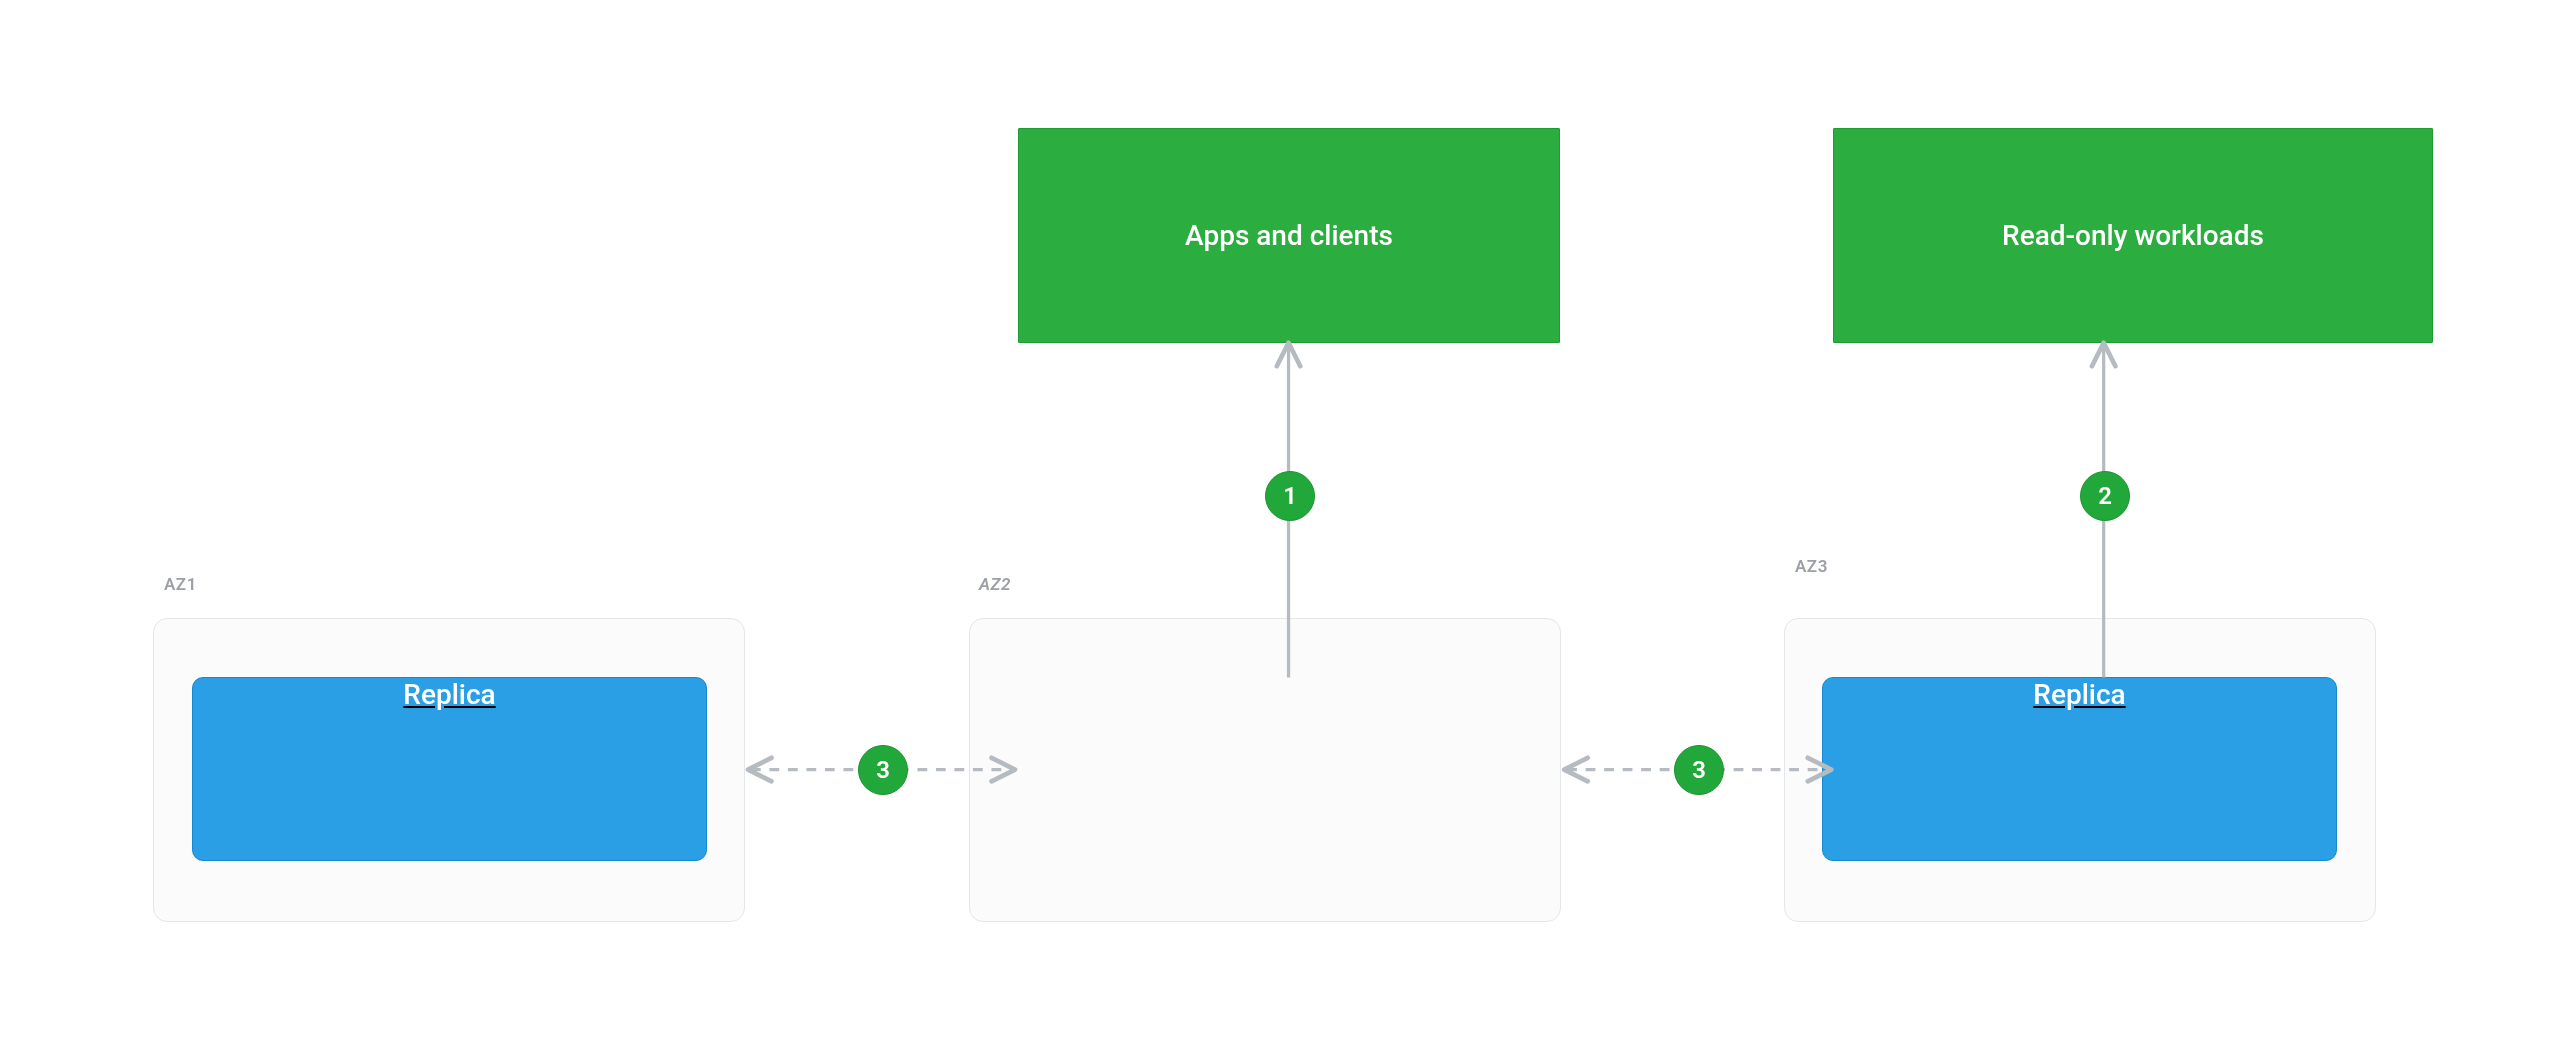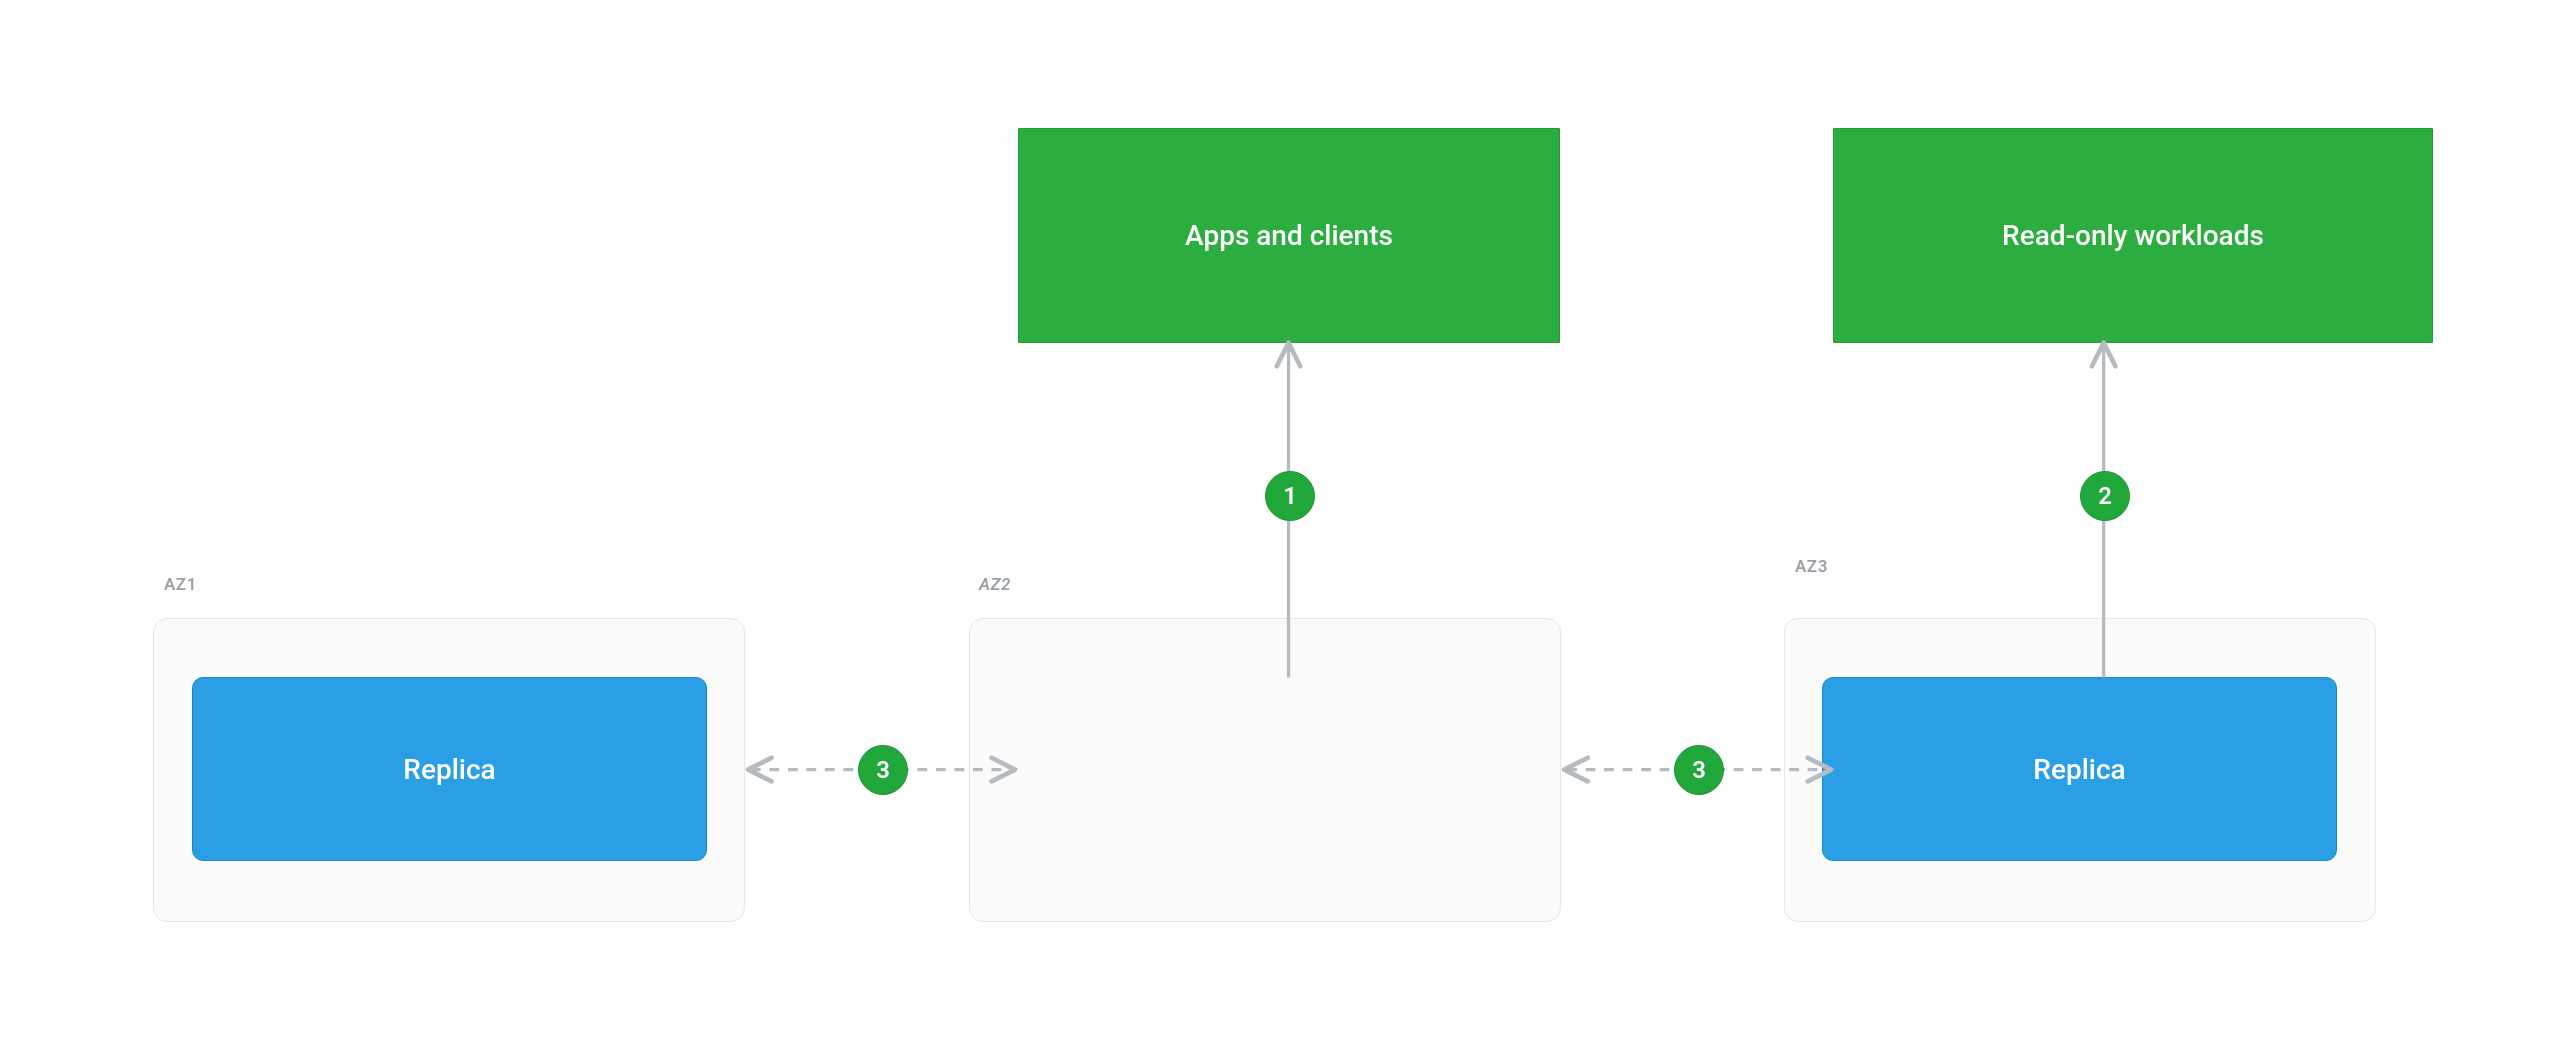--- a/index.html
+++ b/index.html
@@ -44,22 +44,22 @@
     font-weight: 500;
     text-align: center;
   }
   .blue-box {
     position: absolute;
     box-sizing: border-box;
     background: #2a9fe6;
     border: 1.6px solid #1888cc;
     border-radius: 11px;
     display: flex;
-    align-items: center;
     justify-content: center;
+    text-decoration: underline;
   }
   .blue-box span {
     color: #ffffff;
     font-size: 28px;
     font-weight: 500;
     text-align: center;
   }
   .badge {
     position: absolute;
     width: 48px;

